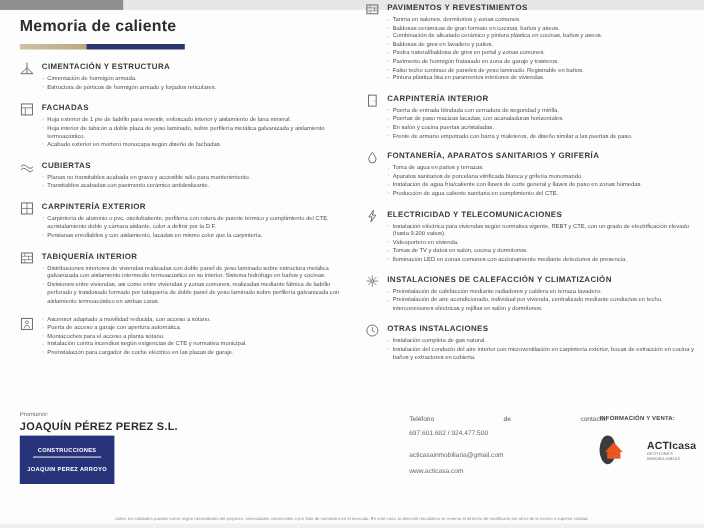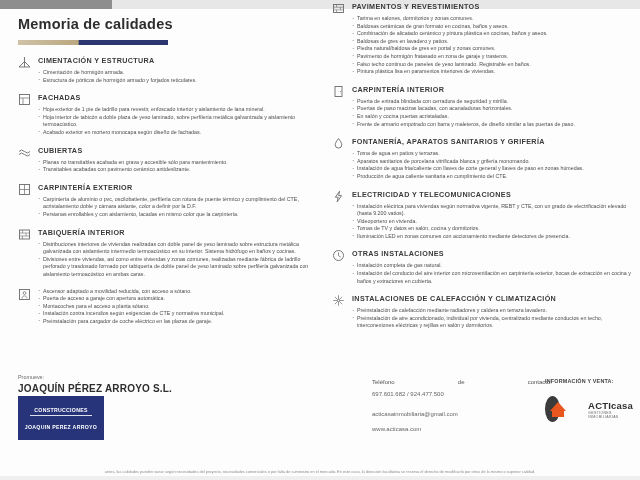--- a/index.html
+++ b/index.html
@@ -140,21 +140,21 @@
 </style>
 </head>
 <body>
 
 <div class="page">
 
   <div class="topbar">
     <div class="tb-dark"></div>
   </div>
 
-  <div class="doc-title">Memoria de calidades</div>
+  <div class="doc-title">Memoria de caliente</div>
   <div class="title-rule"></div>
 
   <div class="col left" id="col-left">
       <div class="sect">
         <span class="ic">
           <svg width="13" height="13" viewBox="0 0 13 13">
             <path d="M1 11h11M6.5 1v10M1 11l5.5-5.5L12 11" fill="none" stroke="#6b6b6b" stroke-width="0.9"></path>
           </svg>
         </span>
         <h3>Cimentación y estructura</h3>
@@ -292,48 +292,48 @@
         <ul>
           <li>Instalación eléctrica para viviendas según normativa vigente, REBT y CTE, con un grado de electrificación elevado (hasta 9.200 vatios).</li>
           <li>Videoportero en vivienda.</li>
           <li>Tomas de TV y datos en salón, cocina y dormitorios.</li>
           <li>Iluminación LED en zonas comunes con accionamiento mediante detectores de presencia.</li>
         </ul>
       </div>
       <div class="sect">
         <span class="ic">
           <svg width="13" height="13" viewBox="0 0 13 13">
+            <circle cx="6.5" cy="6.5" r="1.2" fill="none" stroke="#6b6b6b" stroke-width="0.8"></circle>
+            <path d="M6.5 1.2v3.9M6.5 7.9v3.9M1.2 6.5h3.9M7.9 6.5h3.9M2.8 2.8l2.8 2.8M7.4 7.4l2.8 2.8M10.2 2.8 7.4 5.6M5.6 7.4 2.8 10.2" fill="none" stroke="#6b6b6b" stroke-width="0.7"></path>
+          </svg>
+        </span>
+        <h3>Instalaciones de calefacción y climatización</h3>
+        <ul>
+          <li>Preinstalación de calefacción mediante radiadores y caldera en terraza lavadero.</li>
+          <li>Preinstalación de aire acondicionado, individual por vivienda, centralizado mediante conductos en techo, interconexiones eléctricas y rejillas en salón y dormitorios.</li>
+        </ul>
+      </div>
+      <div class="sect">
+        <span class="ic">
+          <svg width="13" height="13" viewBox="0 0 13 13">
             <circle cx="6.5" cy="6.5" r="5" fill="none" stroke="#6b6b6b" stroke-width="0.9"></circle>
             <path d="M6.5 3.4v3.3l2.2 1.4" fill="none" stroke="#6b6b6b" stroke-width="0.8"></path>
           </svg>
         </span>
         <h3>Otras instalaciones</h3>
         <ul>
           <li>Instalación completa de gas natural.</li>
           <li>Instalación del conducto del aire interior con microventilación en carpintería exterior, bocas de extracción en cocina y baños y extractores en cubierta.</li>
         </ul>
       </div>
-      <div class="sect">
-        <span class="ic">
-          <svg width="13" height="13" viewBox="0 0 13 13">
-            <circle cx="6.5" cy="6.5" r="1.2" fill="none" stroke="#6b6b6b" stroke-width="0.8"></circle>
-            <path d="M6.5 1.2v3.9M6.5 7.9v3.9M1.2 6.5h3.9M7.9 6.5h3.9M2.8 2.8l2.8 2.8M7.4 7.4l2.8 2.8M10.2 2.8 7.4 5.6M5.6 7.4 2.8 10.2" fill="none" stroke="#6b6b6b" stroke-width="0.7"></path>
-          </svg>
-        </span>
-        <h3>Instalaciones de calefacción y climatización</h3>
-        <ul>
-          <li>Preinstalación de calefacción mediante radiadores y caldera en terraza lavadero.</li>
-          <li>Preinstalación de aire acondicionado, individual por vivienda, centralizado mediante conductos en techo, interconexiones eléctricas y rejillas en salón y dormitorios.</li>
-        </ul>
-      </div>
     </div>
 
   <div class="promotor">
     <div class="plead">Promueve:</div>
-    <div class="pname">JOAQUÍN PÉREZ ARROYO S.L.</div>
+    <div class="pname">JOAQUÍN PÉREZ PEREZ S.L.</div>
   </div>
 
   <div class="logo-left">
     <div class="l1">CONSTRUCCIONES</div>
     <div class="lsep"></div>
     <div class="l2">JOAQUIN PEREZ ARROYO</div>
   </div>
 
   <div class="contact">
     <div class="crow">

